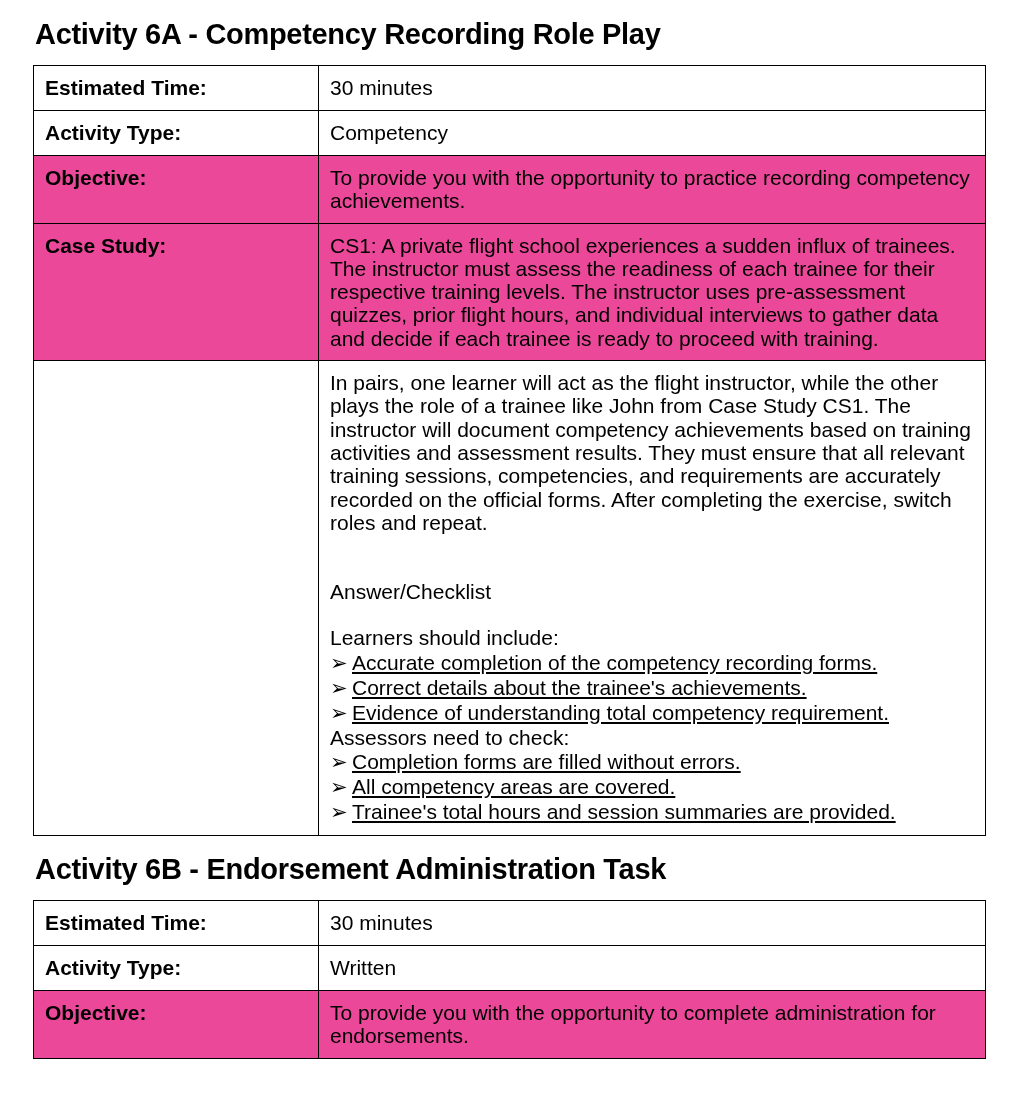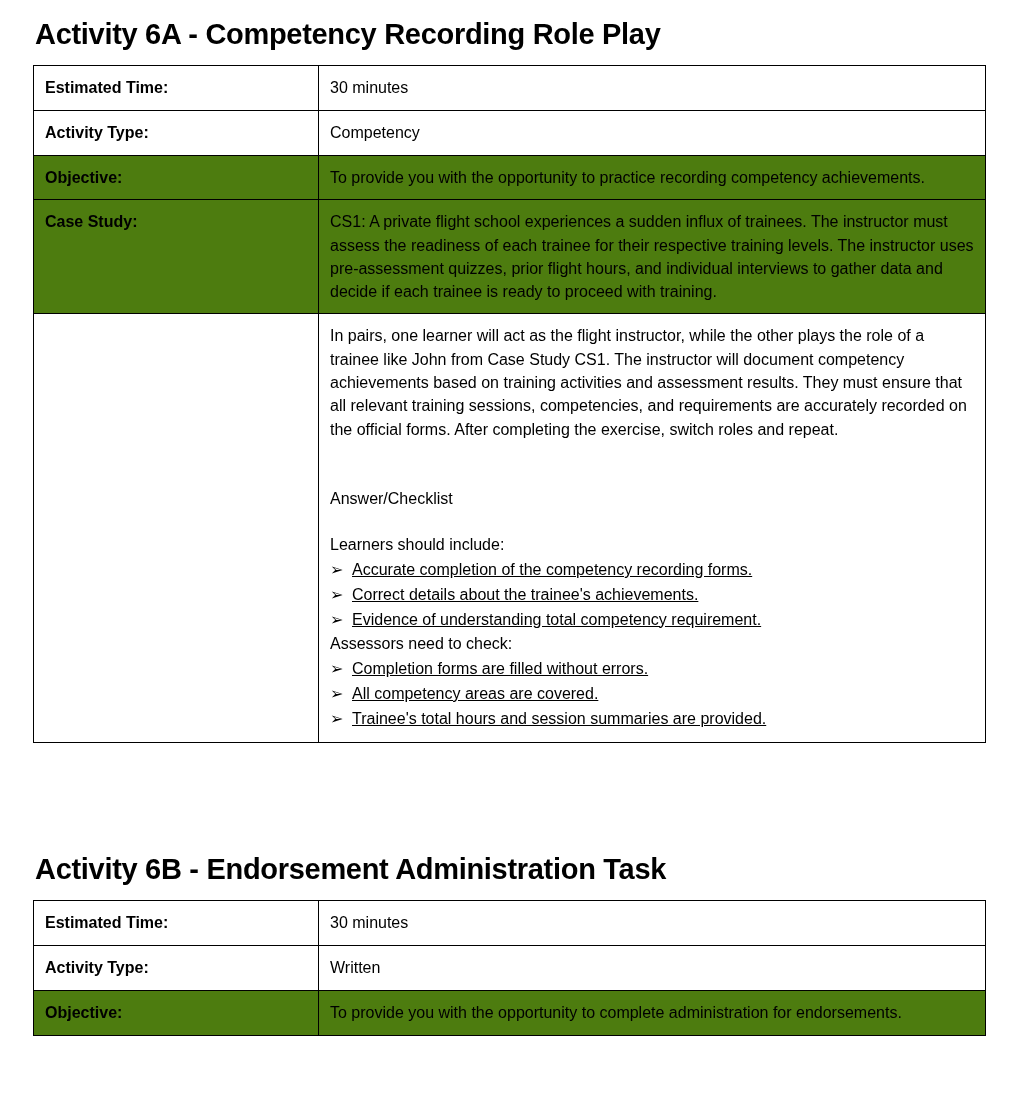--- a/index.html
+++ b/index.html
@@ -24,34 +24,34 @@
       white-space: nowrap;
     }
     #title-6a { top: 14px; }
     #title-6b { top: 849px; }
     table.activity-table {
       position: absolute;
       left: 33px;
       width: 952px;
       border-collapse: collapse;
       table-layout: fixed;
-      font-size: 16px;
+      font-size: 21px;
       line-height: 23.3px;
     }
     #table-6a { top: 65px; }
     #table-6b { top: 900px; }
     table.activity-table col.label-col { width: 285px; }
     table.activity-table col.value-col { width: 667px; }
     table.activity-table td {
       border: 1px solid #000;
       vertical-align: top;
       padding: 10px 11px 10px 11px;
     }
     table.activity-table td.label { font-weight: bold; }
-    tr.shaded td { background: #4d7c0f; }
+    tr.shaded td { background: #ec4899; }
     tr.h45 td { height: 24px; }
     .para { margin: 0; }
     .spacer-lg { height: 46px; }
     .spacer-sm { height: 23px; }
     .bullet {
       display: block;
       margin: 1.5px 0;
       text-decoration: underline;
     }
     .bullet .arrow { display: inline-block; width: 22px; }

